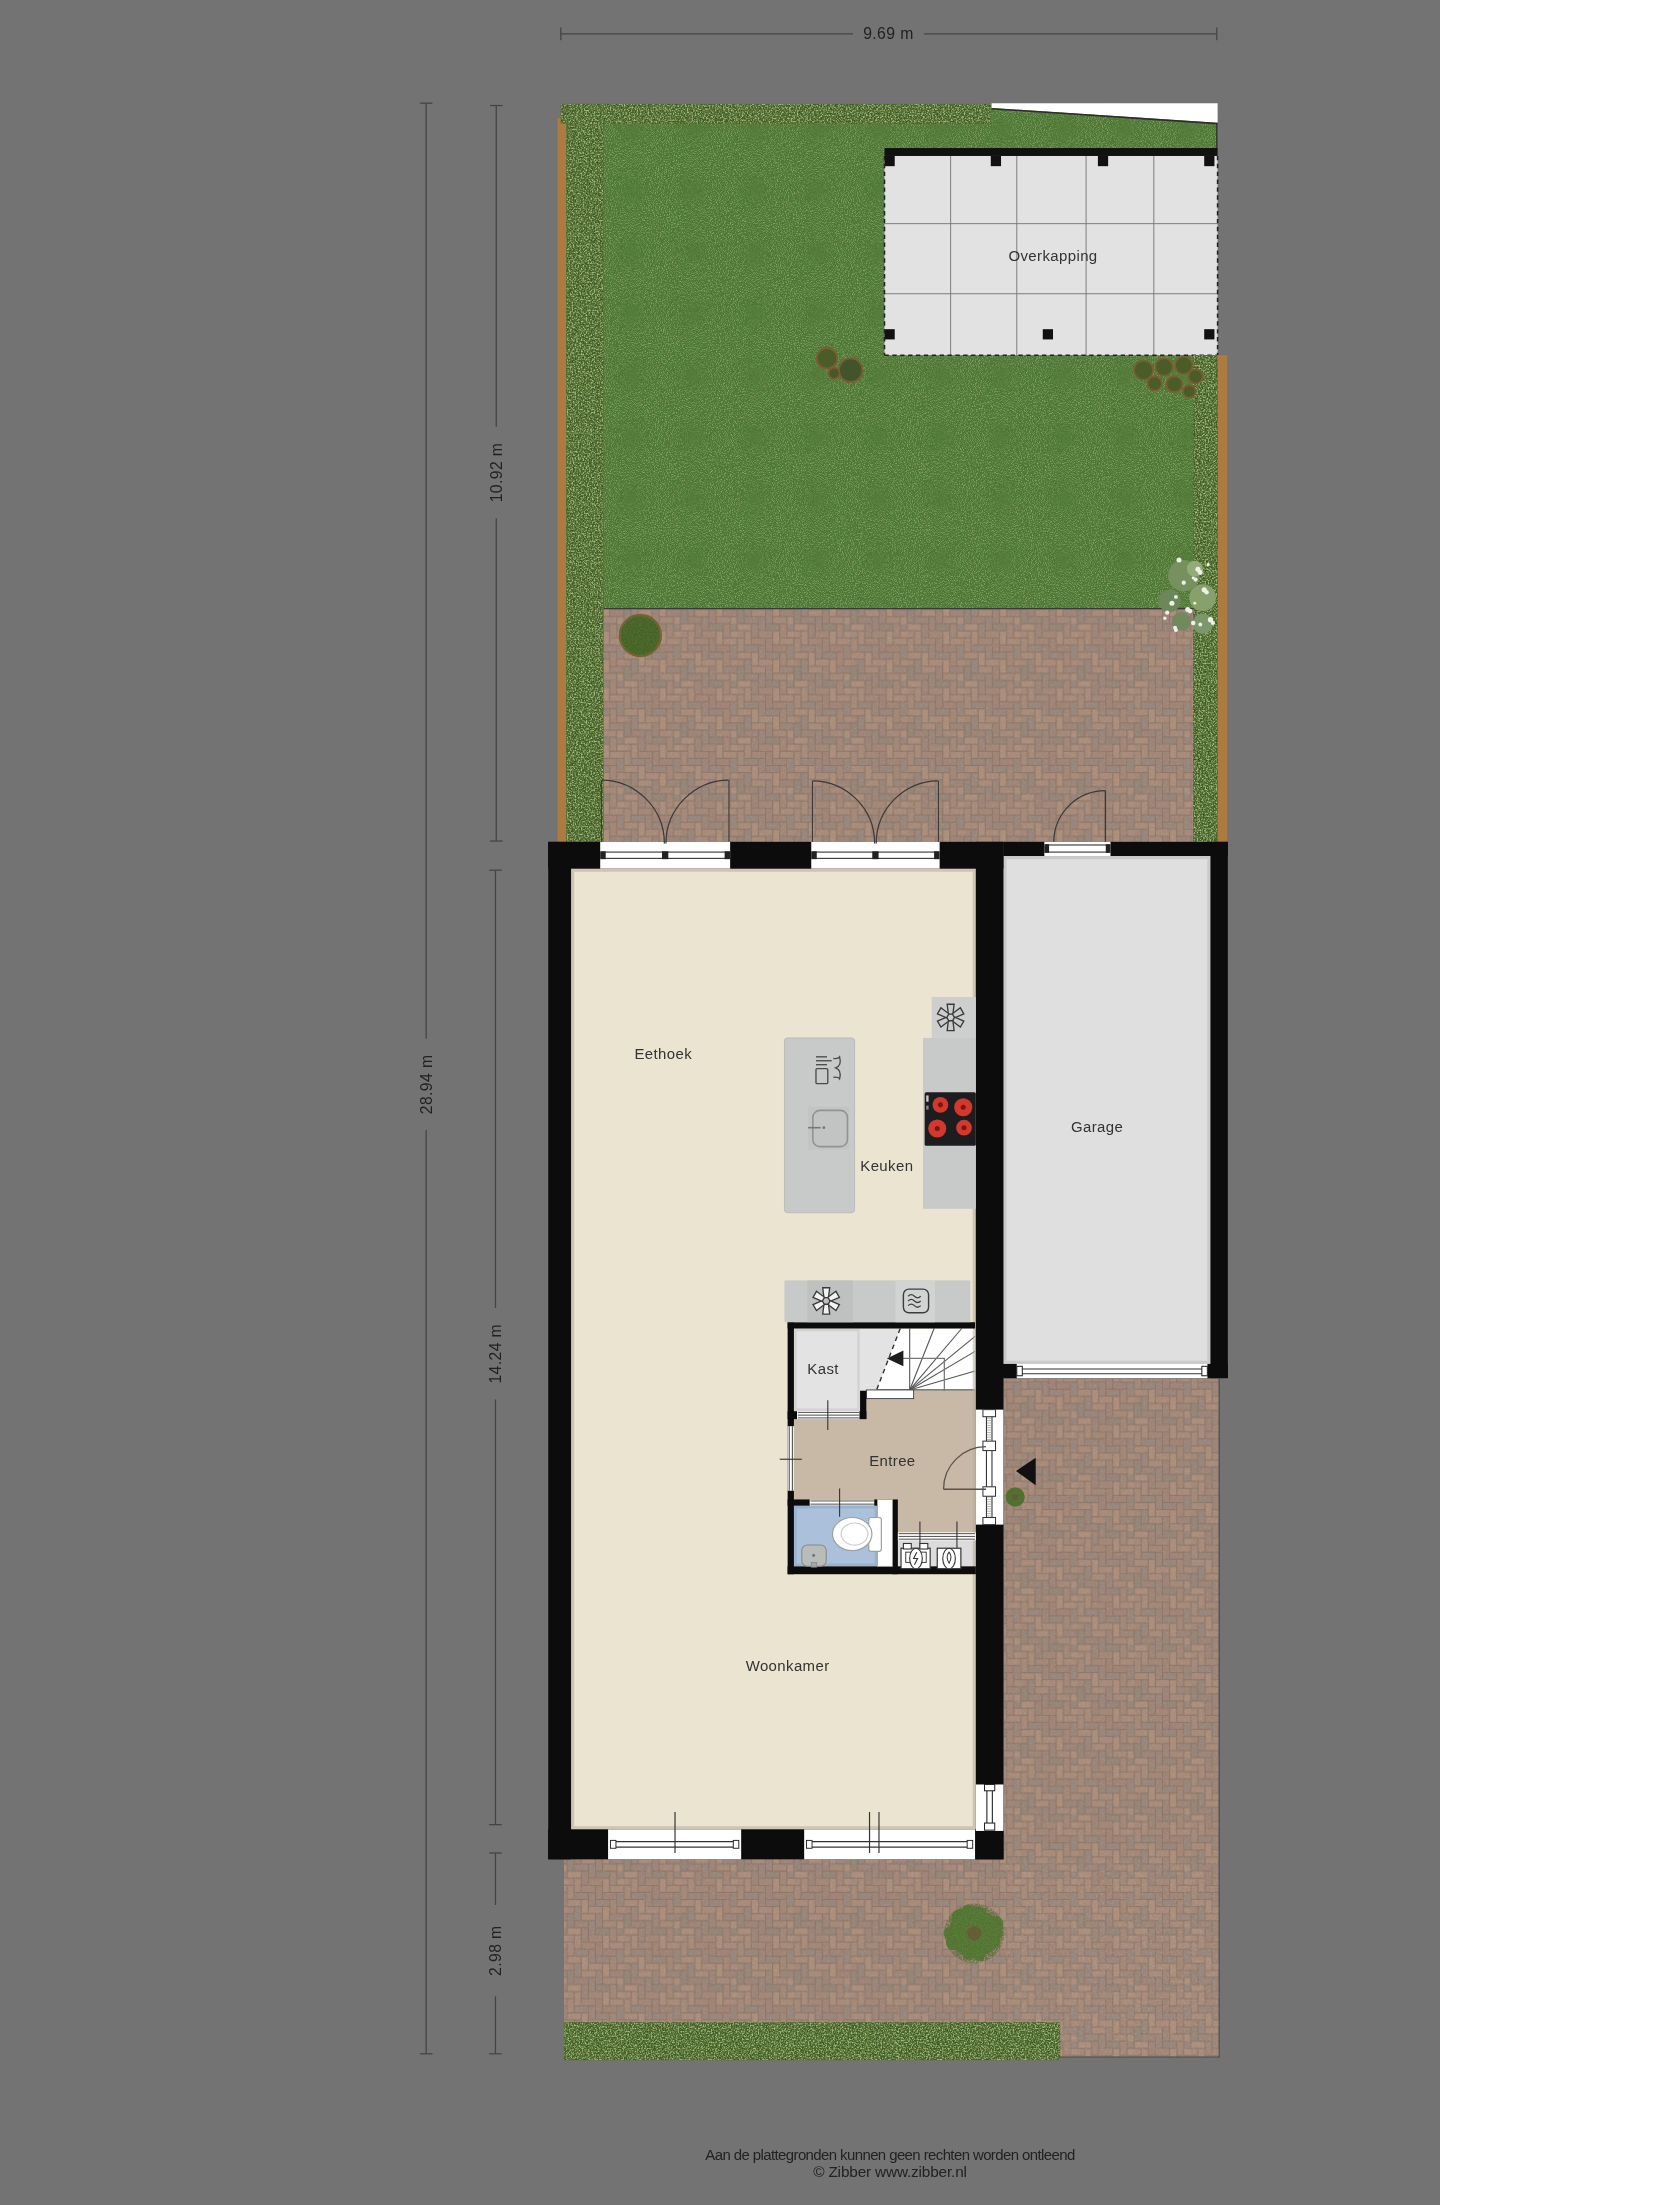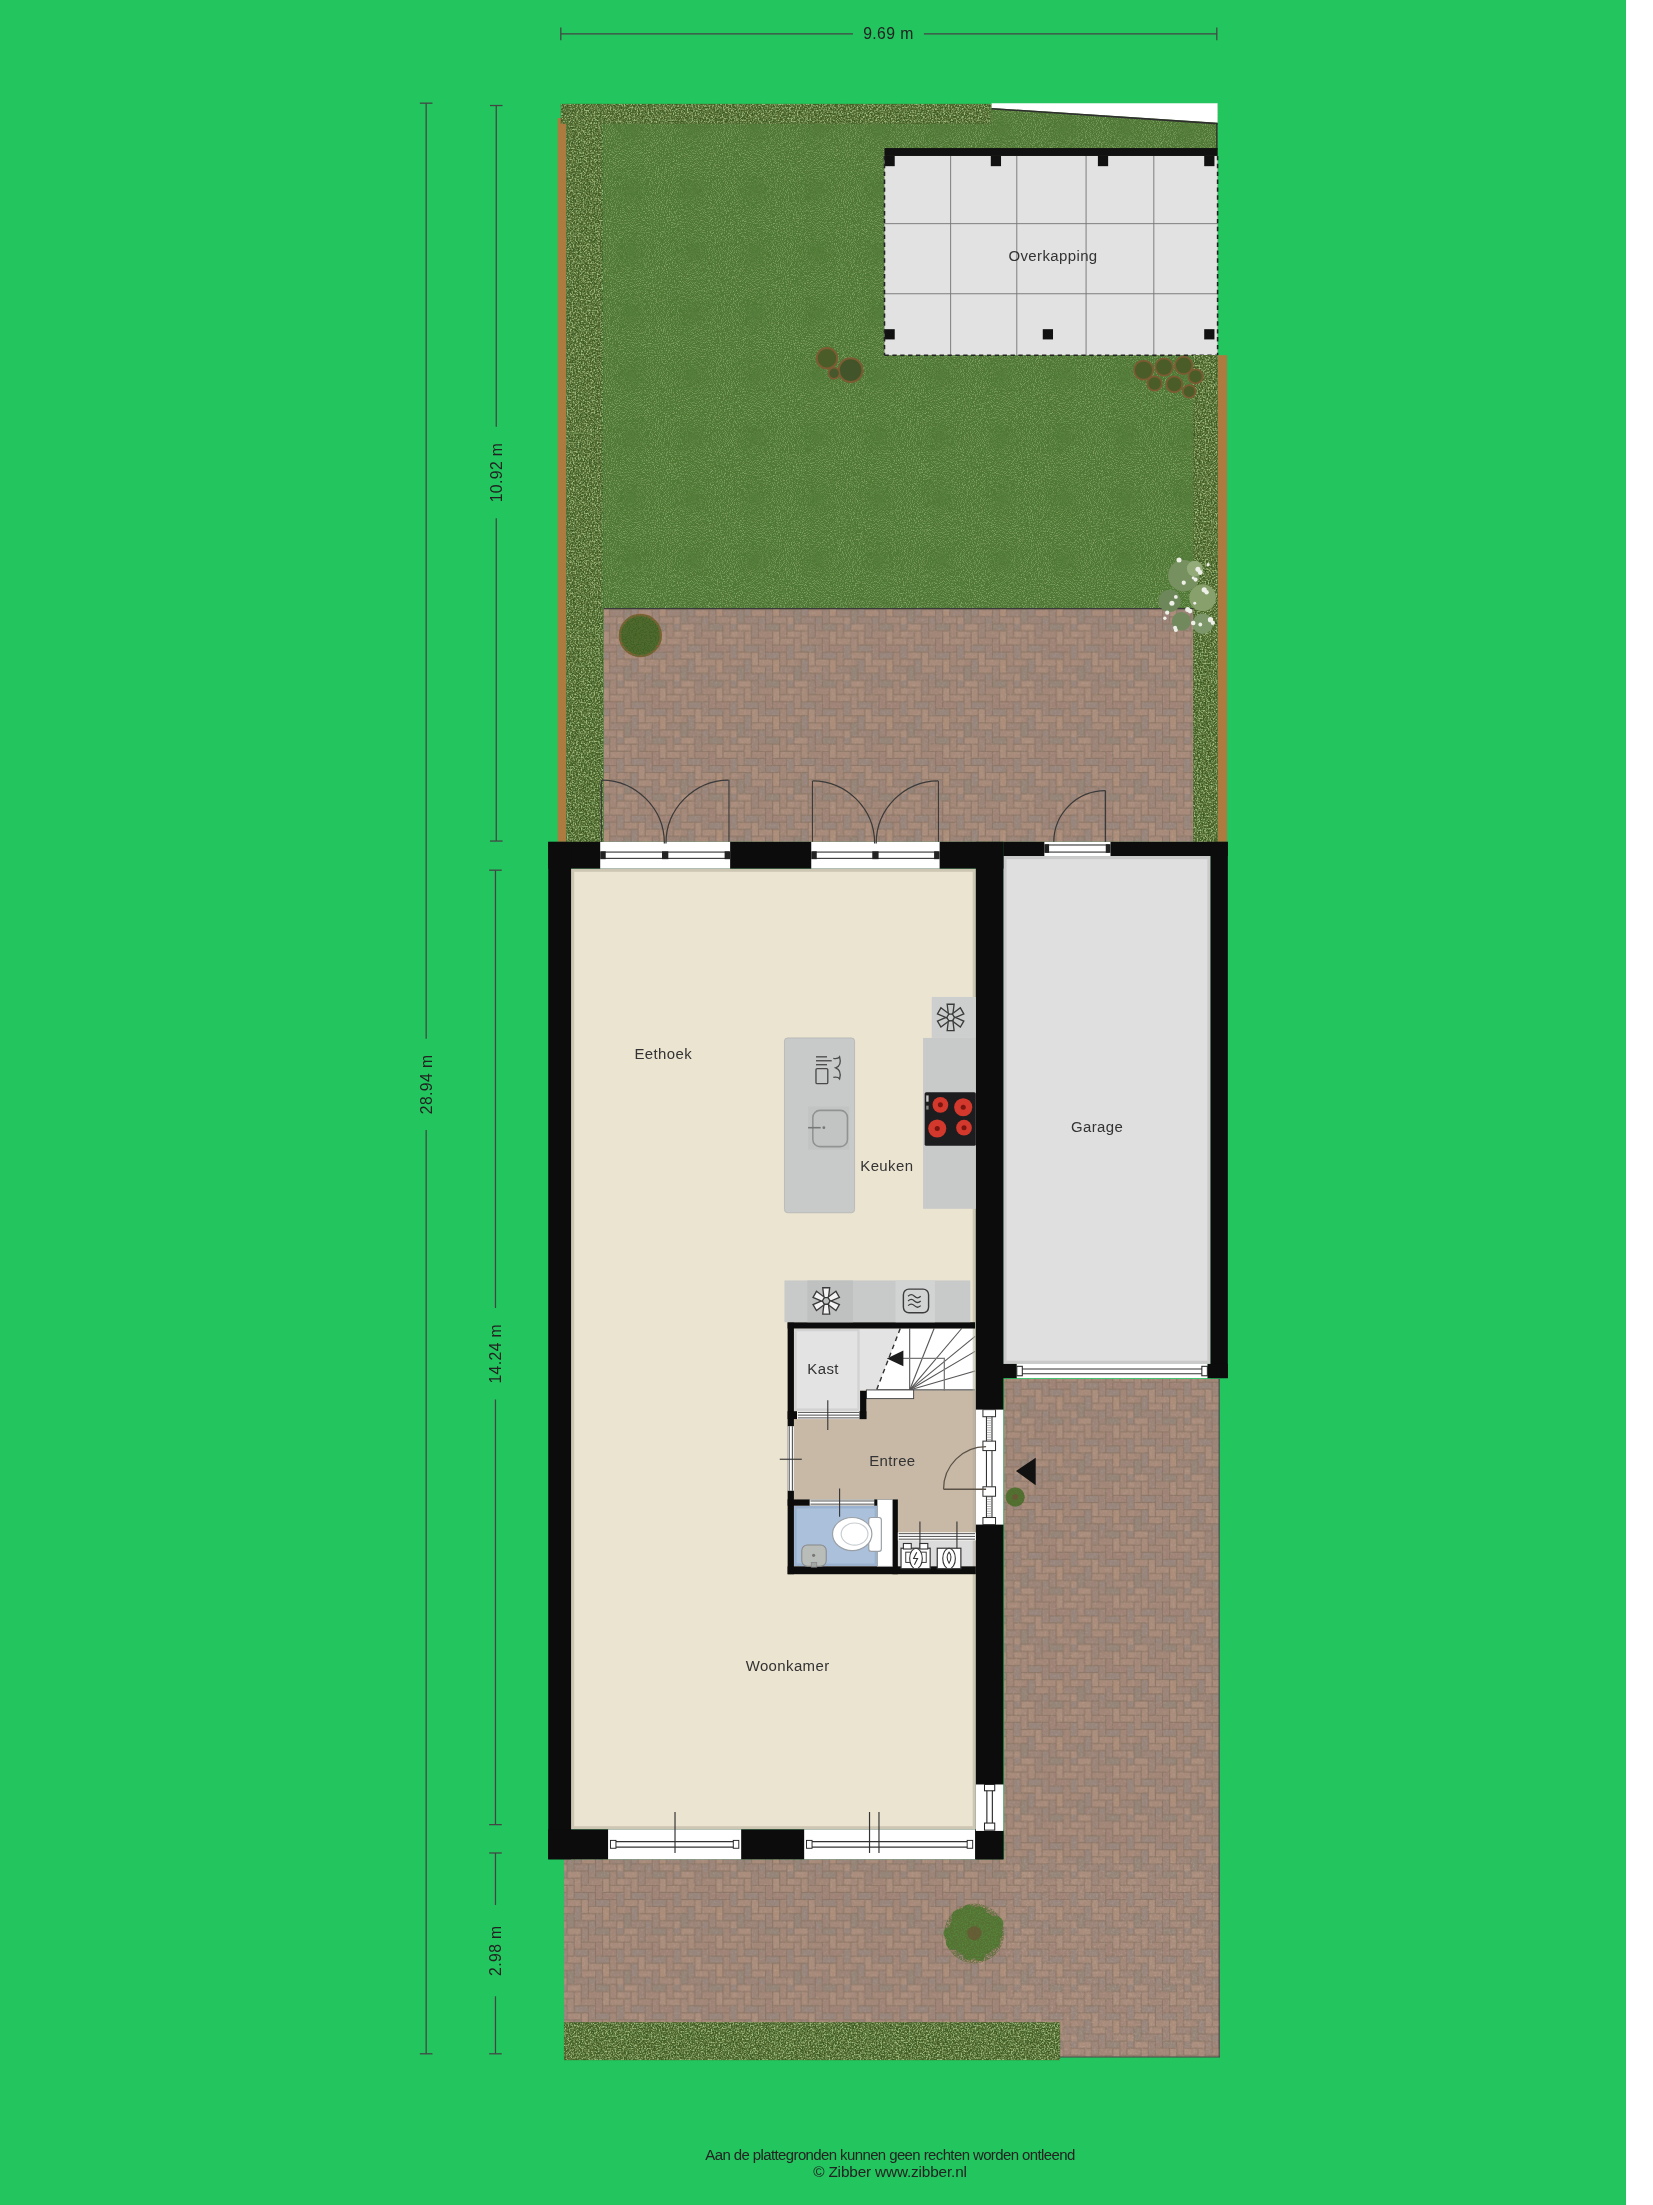--- a/index.html
+++ b/index.html
@@ -1,14 +1,14 @@
 <!DOCTYPE html>
 <html style="font-size:12.6px"><head><meta charset="utf-8"><style>
 html,body{margin:0;padding:0;background:#ffffff;}
-#page{position:relative;width:1626px;height:2205px;background:#22c55e;overflow:hidden;}
+#page{position:relative;width:1440px;height:2205px;background:#737373;overflow:hidden;}
 svg{display:block;}
 text{font-family:"Liberation Sans",sans-serif;}
 </style></head>
 <body>
 <div id="page">
 <svg width="1654" height="2205" viewBox="0 0 2100 2800">
 <defs>
 <pattern id="brick" width="72" height="72" patternUnits="userSpaceOnUse">
           <rect width="72" height="72" fill="#837060"></rect>
           <rect x="0.7" y="0.7" width="16.6" height="7.6" fill="#a98d7c"></rect>

